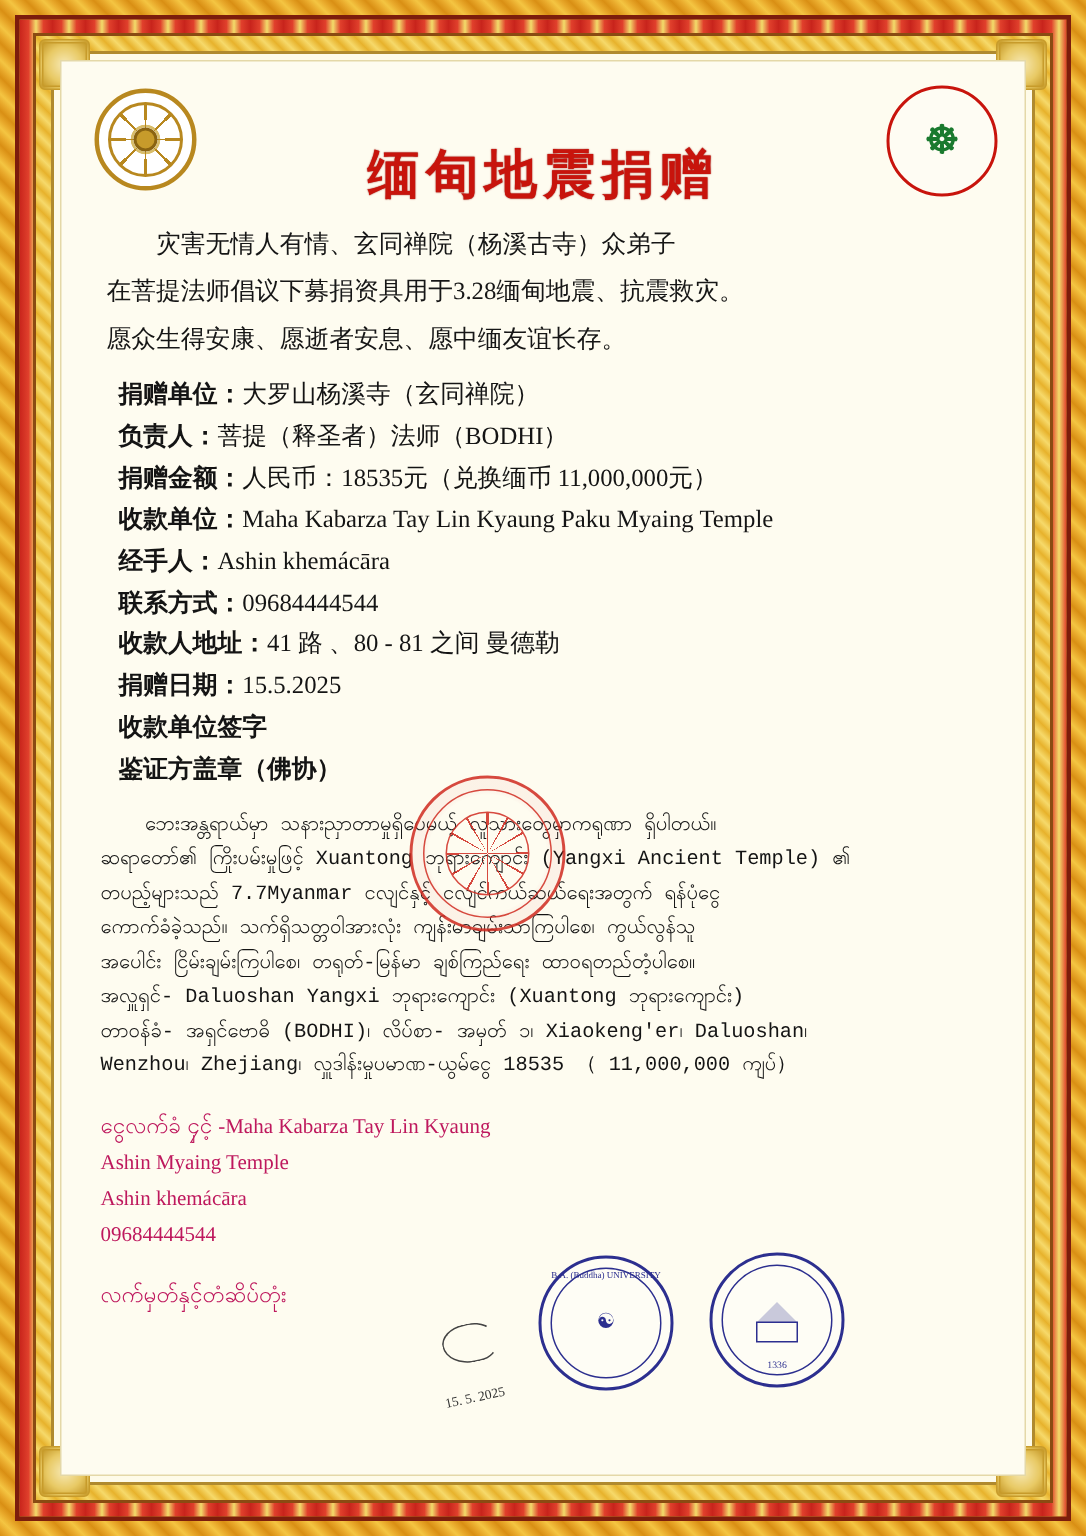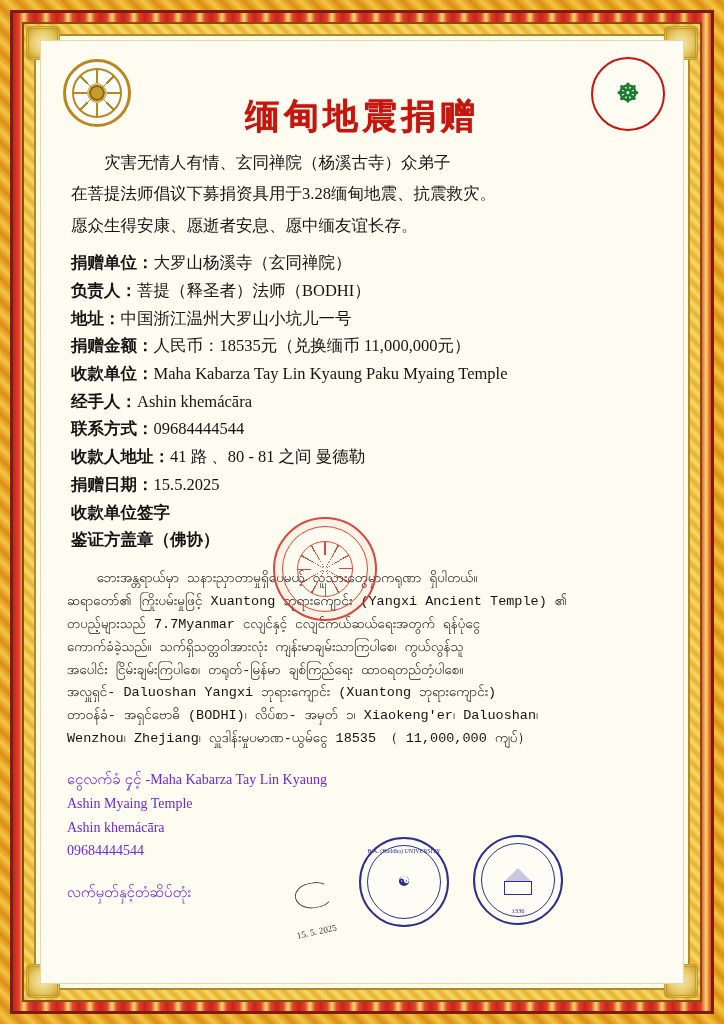--- a/index.html
+++ b/index.html
@@ -114,41 +114,42 @@
     line-height:1.6;
     color:#161616;
     margin:5px 0 2px 0;
   }
   .para.indent{text-indent:2em;}
   .cn-block{margin-top:10px;padding:0 4px;}
   .field{
     font-size:16.5px;
     line-height:1.68;
     color:#141414;
+    margin-left:8px;
   }
   .field .lbl{font-weight:bold;}
   .field .val{font-weight:normal;}
   .field .val-serif{font-family:"Liberation Serif",serif;}
 
   .mm-block{
     margin-top:14px;
     font-size:13.5px;
     line-height:1.62;
     color:#141414;
     font-family:Liberation Mono, monospace;
     text-align:justify;
   }
   .mm-block p{margin:0 0 1px 0;}
   .mm-indent{text-indent:2.2em;}
 
   .sign-block{
     margin-top:16px;
     font-size:14px;
     line-height:1.7;
-    color:#6d28d9;
+    color:#be185d;
     font-family:"Liberation Sans", sans-serif;
     position:relative;
     z-index:3;
   }
   .sign-block .big{font-size:15px;}
   .sign-block .ser{font-family:"Liberation Serif",serif;font-size:14px;}
 
   
   .stamp-red{
     position:absolute;left:232px;top:476px;
@@ -245,23 +246,20 @@
       </div>
 
       <div class="cn-block">
         <div class="field">
           <span class="lbl">捐赠单位：</span><span class="val">大罗山杨溪寺（玄同禅院）</span>
         </div>
         <div class="field">
           <span class="lbl">负责人：</span><span class="val">菩提（释圣者）法师（BODHI）</span>
         </div>
         <div class="field">
-          <span class="lbl">地址：</span><span class="val">中国浙江温州大罗山小坑儿一号</span>
-        </div>
-        <div class="field">
           <span class="lbl">捐赠金额：</span><span class="val">人民币：18535元（兑换缅币 11,000,000元）</span>
         </div>
         <div class="field">
           <span class="lbl">收款单位：</span><span class="val val-serif">Maha Kabarza Tay Lin Kyaung Paku Myaing Temple</span>
         </div>
         <div class="field">
           <span class="lbl">经手人：</span><span class="val val-serif">Ashin khemácāra</span>
         </div>
         <div class="field">
           <span class="lbl">联系方式：</span><span class="val">09684444544</span>

